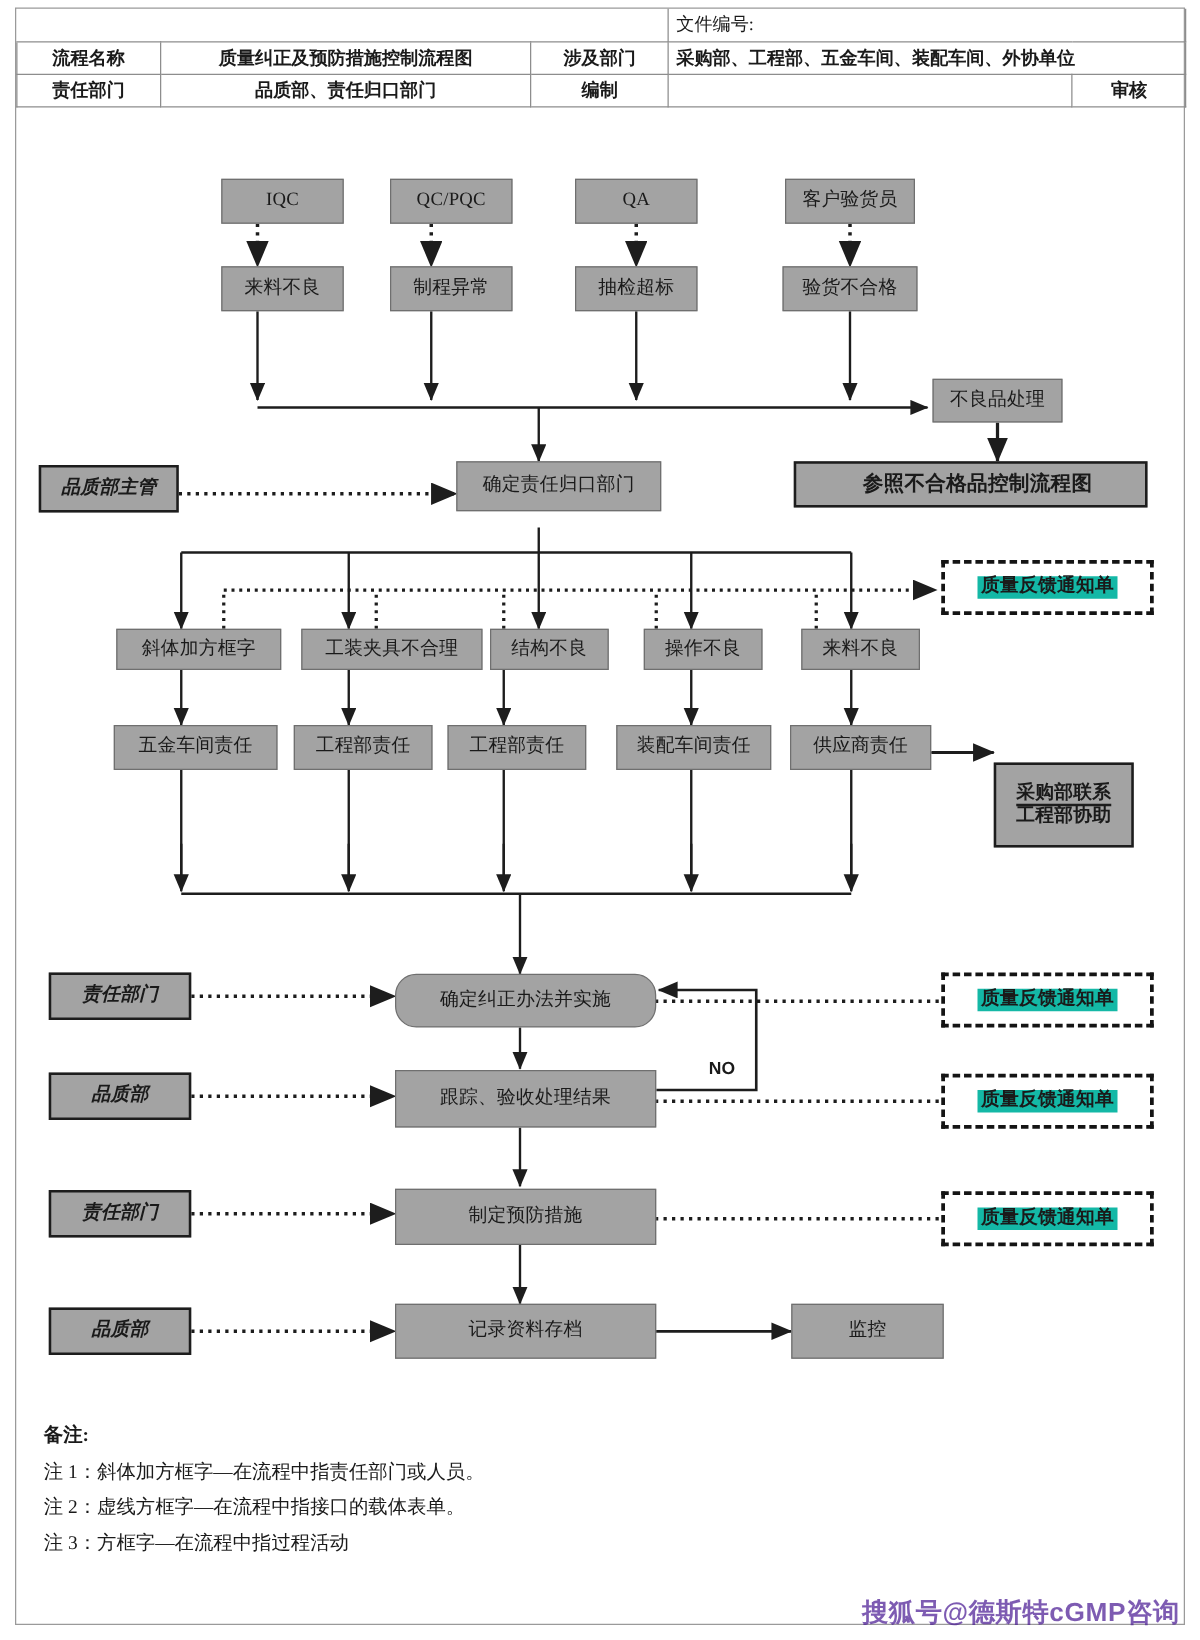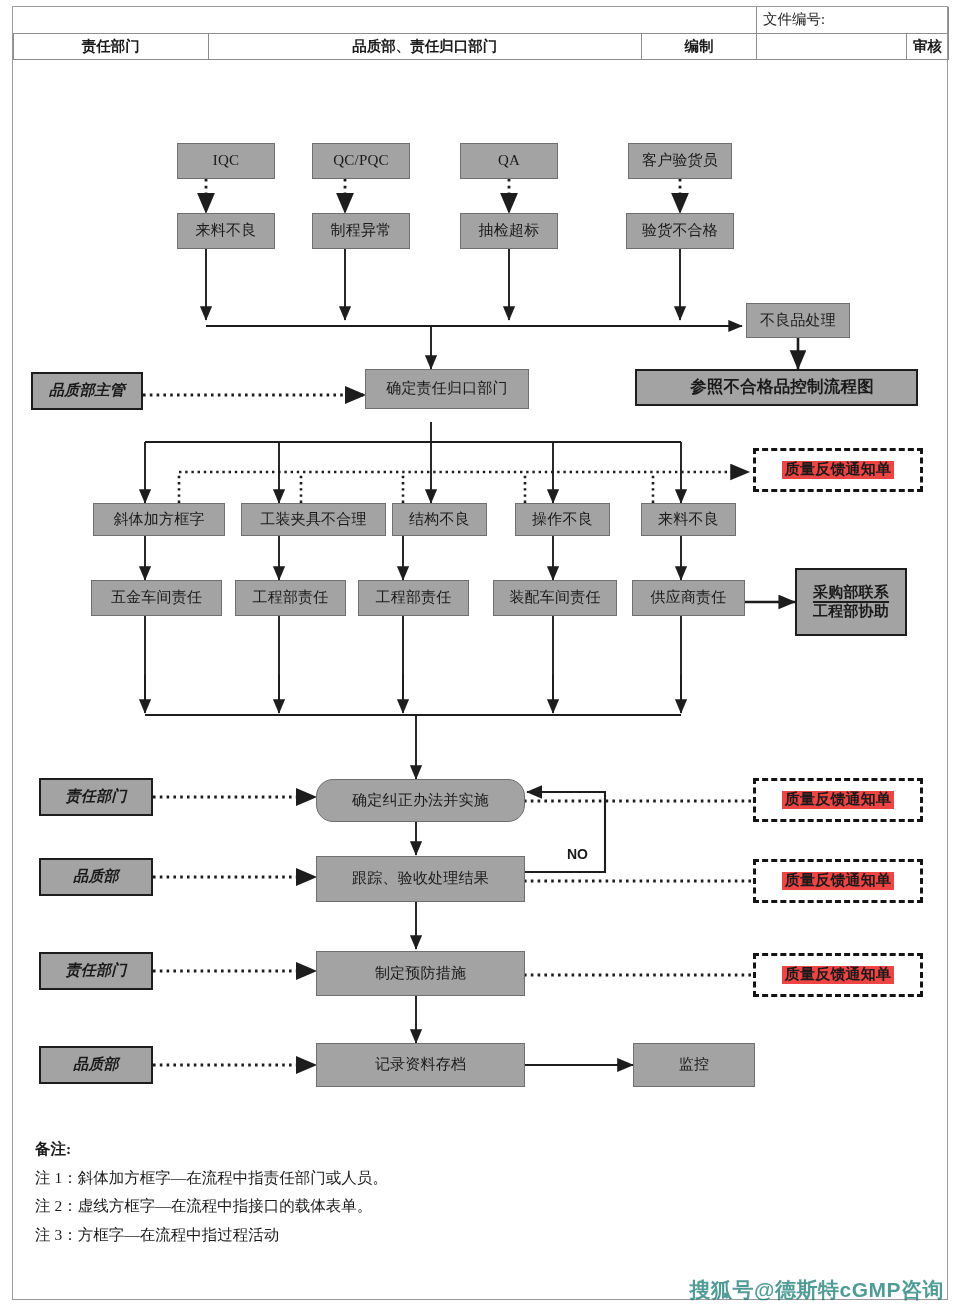--- a/index.html
+++ b/index.html
@@ -73,27 +73,27 @@
   .node.form {
     border: none;
     background: transparent;
     font-weight: bold;
   }
   .node.form .formbg {
     position: absolute; inset: 0;
     border: 3px dashed #141414;
     border-style: dashed;
   }
-  .node.form .lbl { position: relative; z-index: 2; background: #ef4444; padding: 0 3px; text-align: right; }
+  .node.form .lbl { position: relative; z-index: 2; background: #14b8a6; padding: 0 3px; text-align: right; }
   .node.strong { border: 2.4px solid #1d1d1d; font-weight: bold; font-size: 16px; }
   .node.ref { font-weight: bold; font-size: 16.5px; padding-left: 11px; }
 
   .node .lbl { display: block; }
 
-  .split2 { flex-direction: column; padding: 16px; }
+  .split2 { flex-direction: column; padding: 16px; margin-top: 42px; }
   .split2 .cell {
     flex: 1 1 50%;
     display: flex; align-items: center; justify-content: center;
     width: 100%;
     font-size: 15px;
   }
   .split2 .cell + .cell { border-top: 2.2px solid #1d1d1d; }
 
   .nolabel {
     position: absolute;
@@ -116,39 +116,45 @@
   #notes .nt-title { font-weight: bold; }
   #notes .nt { white-space: nowrap; }
 
   
   #wm {
     position: absolute;
     right: 16px; bottom: 8px;
     font-family: "Liberation Sans", sans-serif;
     font-size: 21px;
     font-weight: bold;
-    color: #0f766e;
+    color: #4c1d95;
     opacity: .72;
     letter-spacing: .5px;
     white-space: nowrap;
   }
 </style>
 </head>
 <body>
 
 <div id="page">
 
   <table id="hdr">
     <tbody>
         <tr>
       <td colspan="3" class="blank-top" style="border-top:none;border-left:none;"></td>
       <td colspan="2" class="hl" style="border-top:none;">
         <span>文件编号:</span>
         <span></span>
       </td>
+    </tr>
+    <tr>
+      <td class="hb hc" style="width:92px">流程名称</td>
+      <td class="hb hc" style="width:238px">质量纠正及预防措施控制流程图</td>
+      <td class="hb hc" style="width:88px">涉及部门</td>
+      <td class="hb hl" colspan="2">采购部、工程部、五金车间、装配车间、外协单位</td>
     </tr>
     <tr>
       <td class="hb hc">责任部门</td>
       <td class="hb hc">品质部、责任归口部门</td>
       <td class="hb hc">编制</td>
       <td class="hb hc" style="width:150px"></td>
       <td class="hb hc" style="width:0">
         <span>审核</span>
       </td>
     </tr>

